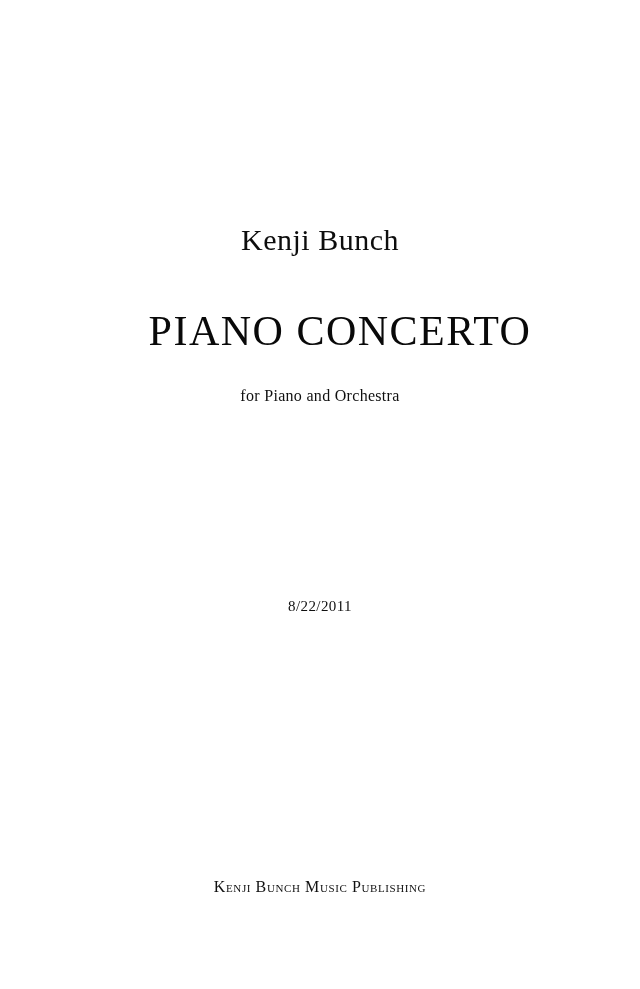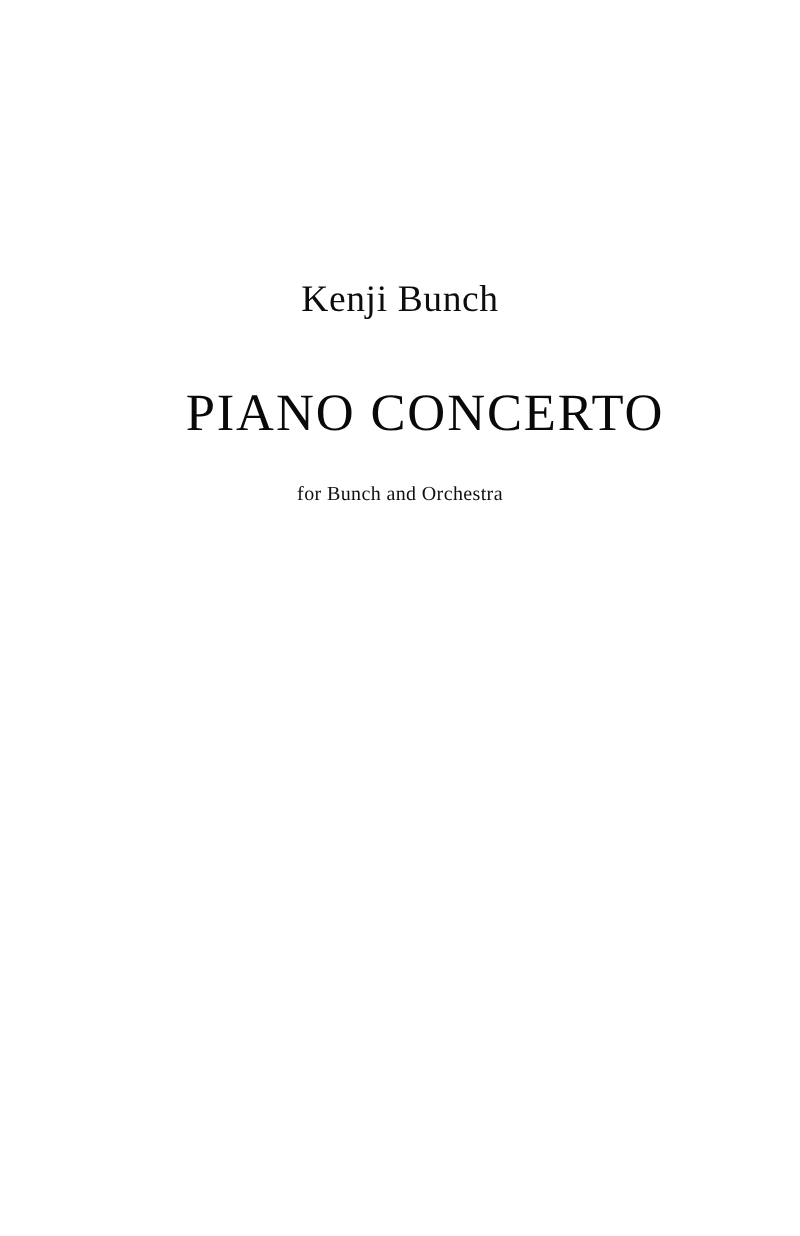--- a/index.html
+++ b/index.html
@@ -70,18 +70,20 @@
 </style>
 </head>
 <body>
 
 <div class="page">
 
   <div class="centered composer">Kenji Bunch</div>
 
   <div class="centered title">PIANO CONCERTO</div>
 
-  <div class="centered subtitle">for Bunch and Orchestra</div>
+  <div class="centered subtitle">for Piano and Orchestra</div>
 
 
+  <div class="centered date">8/22/2011</div>
 
+  <div class="centered publisher">Kenji Bunch Music Publishing</div>
 
 </div>
 
 </body></html>

